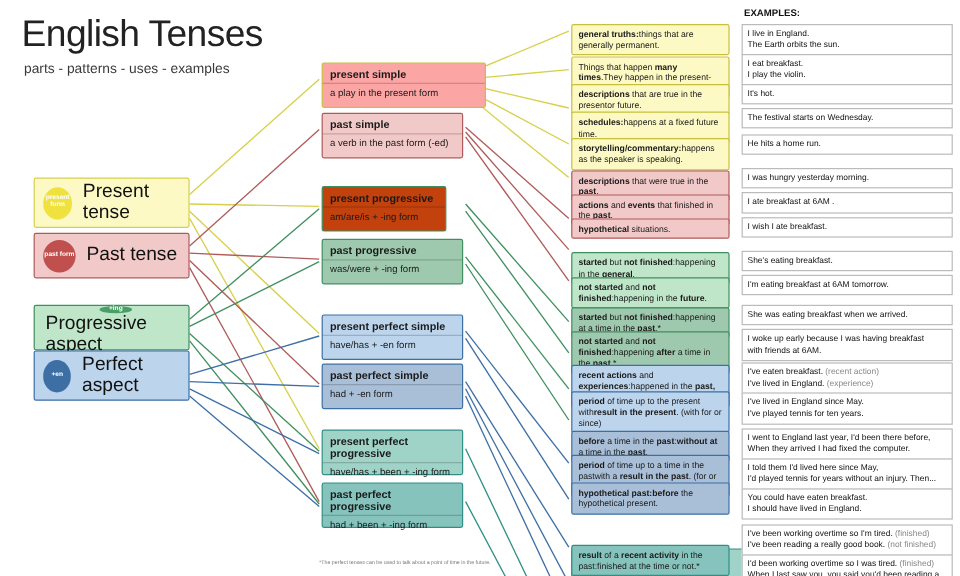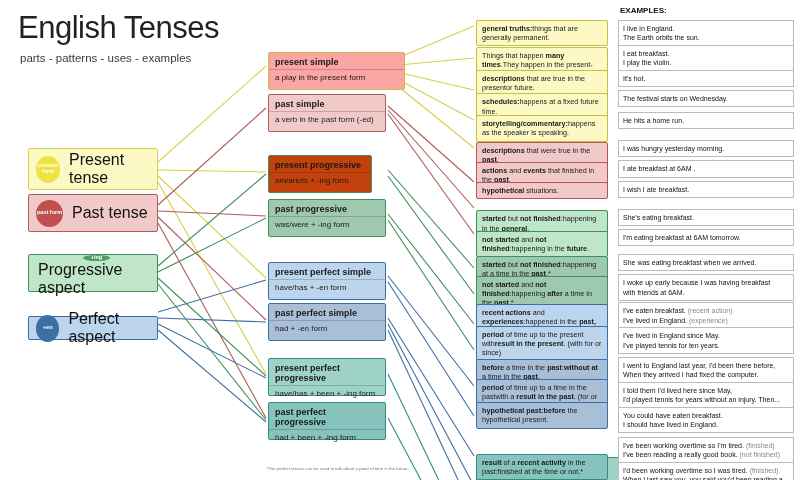--- a/index.html
+++ b/index.html
@@ -99,21 +99,21 @@
         <div class="ltxt">Present tense</div>
       </div>
       <div class="legend" style="left: 28px; top: 194px; width: 130px; height: 38px; background: rgb(242, 201, 201); border-color: rgb(176, 90, 90);">
         <div class="circ" style="background: rgb(192, 80, 77);">past form</div>
         <div class="ltxt">Past tense</div>
       </div>
       <div class="legend" style="left: 28px; top: 254px; width: 130px; height: 38px; background: rgb(191, 230, 200); border-color: rgb(63, 143, 95); flex-direction: column;">
         <div class="circ" style="background: rgb(74, 158, 103);">+ing</div>
         <div class="ltxt">Progressive aspect</div>
       </div>
-      <div class="legend" style="left: 28px; top: 316px; width: 130px; height: 24px; background: rgb(188, 212, 236); border-color: rgb(61, 111, 165);">
+      <div class="legend" style="left: 28px; top: 292px; width: 130px; height: 42px; background: rgb(188, 212, 236); border-color: rgb(61, 111, 165);">
         <div class="circ" style="background: rgb(61, 111, 165);">+en</div>
         <div class="ltxt">Perfect aspect</div>
       </div>
     </div>
   <div id="tense-layer">
       <div class="tense" style="left: 268px; top: 52px; width: 137px; height: 38px; background: #fca5a5; border-color: rgb(201, 191, 62);">
         <div class="hd">present simple</div>
         <div class="bd">a play in the present form</div>
       </div>
       <div class="tense" style="left: 268px; top: 94px; width: 118px; height: 38px; background: rgb(242, 201, 201); border-color: rgb(176, 90, 90);">

